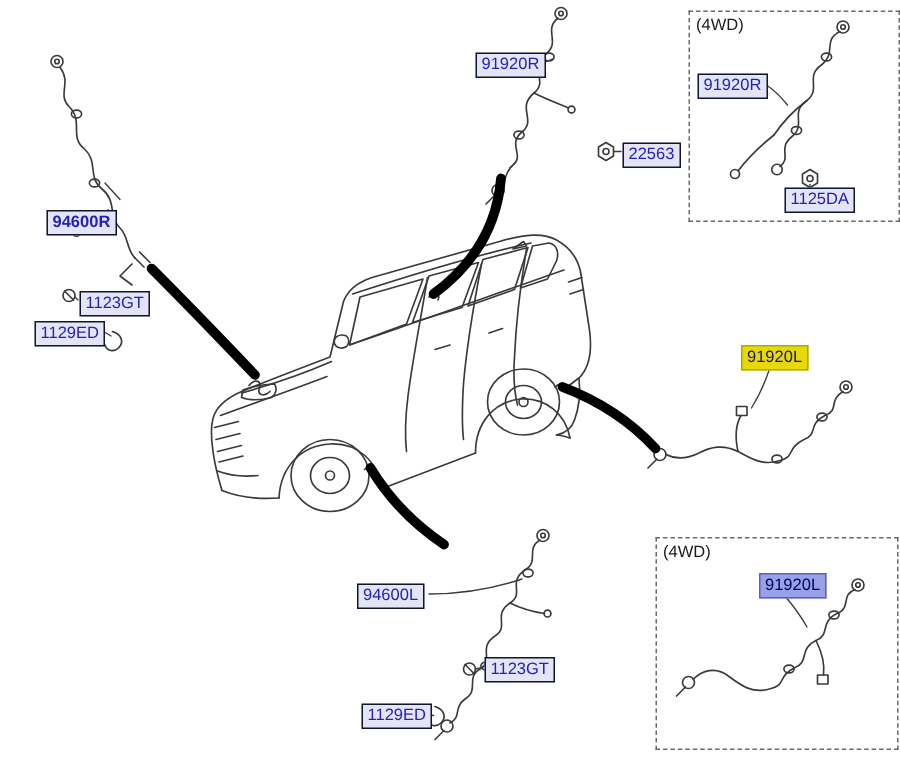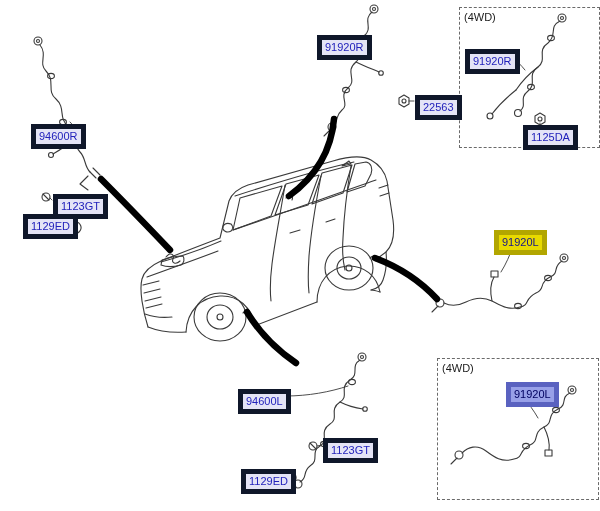--- a/index.html
+++ b/index.html
@@ -6,21 +6,21 @@
   body{font-family:"Liberation Sans","DejaVu Sans",sans-serif;}
   .stage{position:relative;width:600px;height:511px;background:#ffffff;overflow:hidden;}
   .stage svg{position:absolute;left:0;top:0;}
   .callout{
     position:absolute;
     font-size:11px;
     line-height:1.15;
     padding:1px 3px;
     color:#2222bb;
     background:#e4e4f6;
-    border:5px solid #0f172a;
+    border:1px solid #0f172a;
     white-space:nowrap;
     cursor:pointer;
   }
   .callout.hl-yellow{background:#e8da00;border-color:#b2a600;color:#14148c;}
   .callout.hl-blue{background:#98a0e8;border-color:#5a62c0;color:#000060;}
   .fourwd{position:absolute;font-size:11px;color:#1a1a1a;white-space:nowrap;}
   .dashed-box{position:absolute;border:1px dashed #6a6a6a;background:transparent;}
 </style>
 </head>
 <body>
@@ -172,21 +172,21 @@
       <path d="M247 312 Q265 342 296 363"></path>
     </g>
   </svg>
 
   <div class="dashed-box" style="left:459px;top:7px;width:139px;height:139px;"></div>
   <div class="dashed-box" style="left:437px;top:358px;width:160px;height:140px;"></div>
 
   <div class="fourwd" style="left:464px;top:11px;">(4WD)</div>
   <div class="fourwd" style="left:442px;top:362px;">(4WD)</div>
 
-  <div class="callout" style="left:31px;top:124px;">94600R</div>
+  <div class="callout" style="left:31px;top:140px;font-weight:bold;">94600R</div>
   <div class="callout" style="left:53px;top:194px;">1123GT</div>
   <div class="callout" style="left:23px;top:214px;">1129ED</div>
 
   <div class="callout" style="left:317px;top:35px;">91920R</div>
   <div class="callout" style="left:415px;top:95px;">22563</div>
 
   <div class="callout" style="left:465px;top:49px;">91920R</div>
   <div class="callout" style="left:523px;top:125px;text-align:center;">1125DA</div>
 
   <div class="callout hl-yellow" style="left:494px;top:230px;">91920L</div>

